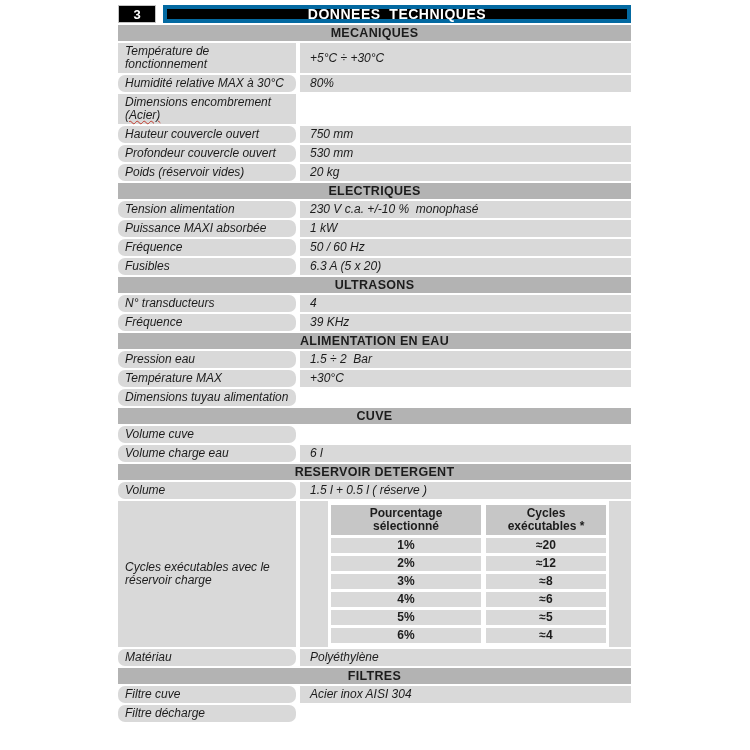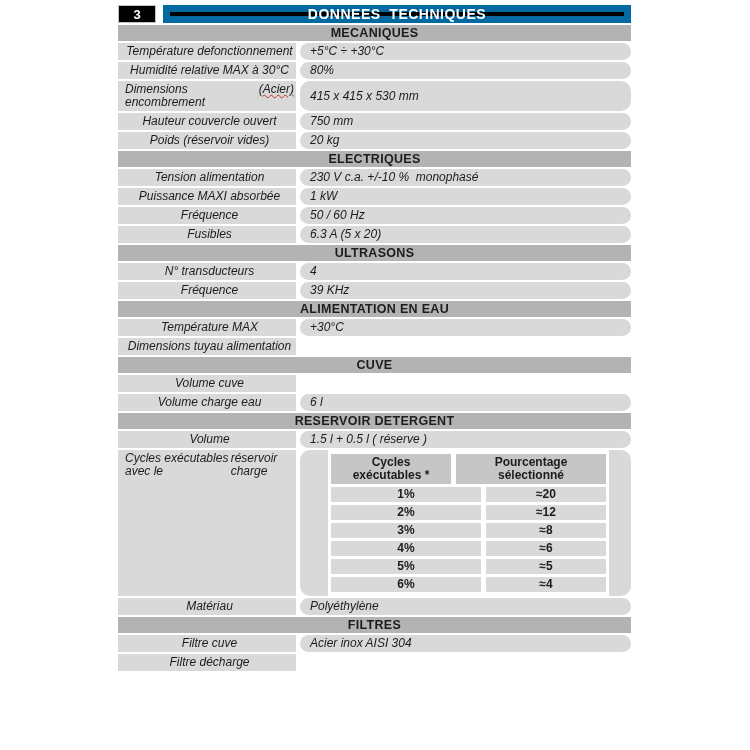--- a/index.html
+++ b/index.html
@@ -12,42 +12,42 @@
   
   .title-row{display:flex;gap:7px;height:18px;}
   .chapter{
     width:38px;background:#000;color:#fff;font-weight:bold;font-size:13px;
     display:flex;align-items:center;justify-content:center;
     border:1px solid #c3c3c3;box-sizing:border-box;
   }
   .title{
     flex:1;background:#000;color:#fff;font-weight:bold;font-size:14px;
     display:flex;align-items:center;justify-content:center;letter-spacing:0.5px;
-    border:7px solid #0369a1;box-sizing:border-box;white-space:pre;
+    border:4px solid #0369a1;box-sizing:border-box;white-space:pre;
   }
 
   
   .bar{
     background:#b3b3b3;font-weight:bold;font-size:12.5px;line-height:13px;
     text-align:center;padding:2px 0 1px 0;margin-top:2px;letter-spacing:0.3px;
   }
 
   
   .row{display:flex;gap:4px;margin-top:2px;}
   .lbl{
     width:178px;flex:0 0 178px;background:#d9d9d9;box-sizing:border-box;
     padding:2px 2px 2px 7px;font-style:italic;font-size:12px;line-height:13px;
-    display:flex;flex-direction:row;justify-content:center;
+    display:flex;flex-direction:column;justify-content:center;
   }
   .lbl .ln{display:block;}
-  .lbl.nowrap{white-space:nowrap;}
+  .lbl.nowrap{white-space:nowrap;border-radius:7px;}
   .val{
     flex:1;background:#d9d9d9;box-sizing:border-box;
     padding:2px 2px 2px 10px;font-style:italic;font-size:12px;line-height:13px;
-    display:flex;align-items:center;border-radius:10px;
+    display:flex;align-items:center;
   }
   .val span{white-space:pre;}
 
   .squiggle{
     text-decoration-line:underline;
     text-decoration-style:wavy;
     text-decoration-color:#c0392b;
     text-decoration-thickness:1px;
     text-underline-offset:1px;
   }
@@ -97,34 +97,39 @@
     <div class="val">
         <span>80%</span>
       </div>
   </div>
 
   <div class="row">
     <div class="lbl">
       <span class="ln">Dimensions encombrement</span>
       <span class="ln"><span class="squiggle">(Acier)</span></span>
     </div>
-    <div class="val">
-        <span>415 x 415 x 530 mm</span>
-      </div>
   </div>
 
   <div class="row">
     <div class="lbl nowrap">
         <span class="ln">Hauteur couvercle ouvert</span>
       </div>
     <div class="val">
         <span>750 mm</span>
       </div>
   </div>
 
+  <div class="row">
+    <div class="lbl nowrap">
+        <span class="ln">Profondeur couvercle ouvert</span>
+      </div>
+    <div class="val">
+        <span>530 mm</span>
+      </div>
+  </div>
 
   <div class="row">
     <div class="lbl nowrap">
         <span class="ln">Poids (réservoir vides)</span>
       </div>
     <div class="val">
         <span>20 kg</span>
       </div>
   </div>
 
@@ -177,20 +182,28 @@
     <div class="lbl nowrap">
         <span class="ln">Fréquence</span>
       </div>
     <div class="val">
         <span>39 KHz</span>
       </div>
   </div>
 
   <div class="bar">ALIMENTATION EN EAU</div>
 
+  <div class="row">
+    <div class="lbl nowrap">
+        <span class="ln">Pression eau</span>
+      </div>
+    <div class="val">
+        <span>1.5 ÷ 2  Bar</span>
+      </div>
+  </div>
   <div class="row">
     <div class="lbl nowrap">
         <span class="ln">Température MAX</span>
       </div>
     <div class="val">
         <span>+30°C</span>
       </div>
   </div>
   <div class="row">
     <div class="lbl nowrap">
@@ -227,28 +240,28 @@
 
   <div class="row big">
     <div class="lbl">
       <span class="ln">Cycles exécutables avec le</span>
       <span class="ln">réservoir charge</span>
     </div>
     <div class="val">
       <div class="white-inset">
         <div class="ntable">
           <div class="nrow">
+            <div class="ncell c1 nhead">
+              <span>Pourcentage</span><br>
+              <span>sélectionné</span>
+            </div>
             <div class="ncell c2 nhead">
               <span>Cycles</span><br>
               <span>exécutables *</span>
             </div>
-            <div class="ncell c1 nhead">
-              <span>Pourcentage</span><br>
-              <span>sélectionné</span>
-            </div>
           </div>
           <div class="nrow">
             <div class="ncell c1">1%</div>
             <div class="ncell c2">≈20</div>
           </div>
           <div class="nrow">
             <div class="ncell c1">2%</div>
             <div class="ncell c2">≈12</div>
           </div>
           <div class="nrow">

